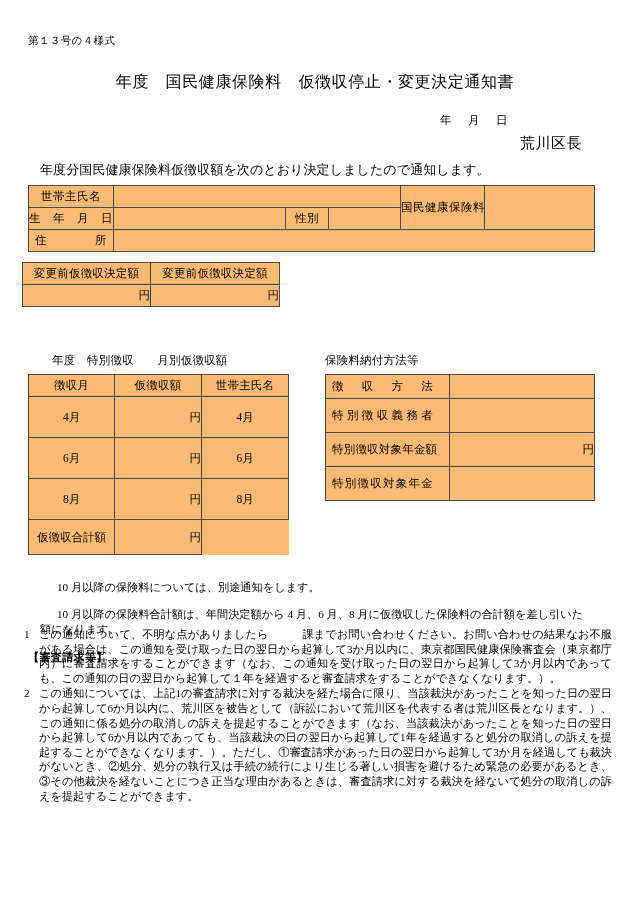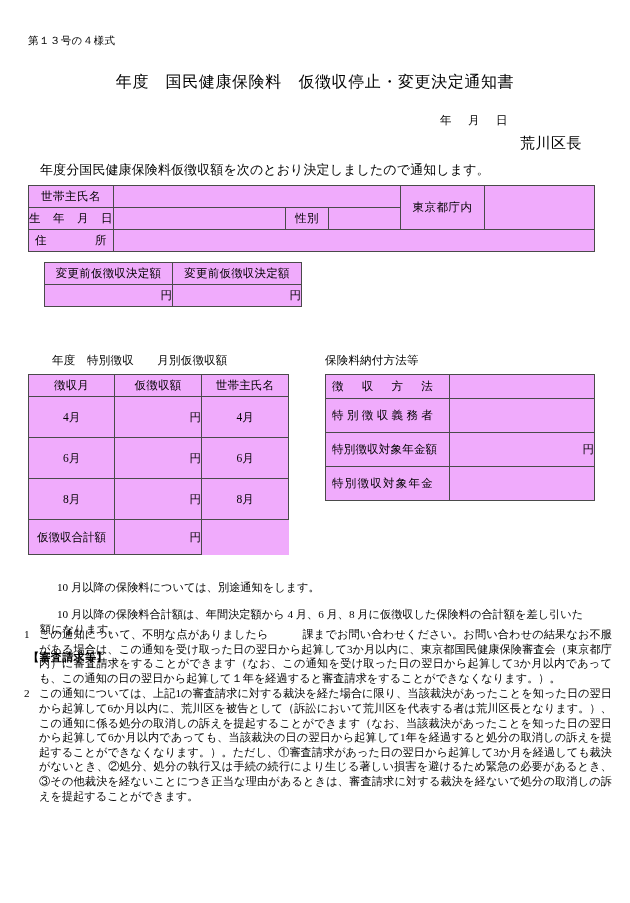--- a/index.html
+++ b/index.html
@@ -72,21 +72,21 @@
   table.frm {
     position: absolute;
     border-collapse: collapse;
     table-layout: fixed;
     font-size: 11.5px;
   }
   table.frm td {
     border: 1px solid #4a4a4a;
     padding: 0;
     vertical-align: middle;
-    background: #f0abfc;
+    background: #fdba74;
   }
   .lbl {
     text-align: center;
     letter-spacing: 0.2px;
     white-space: nowrap;
   }
   .lbl-spread {
     text-align: center;
     white-space: nowrap;
   }
@@ -103,21 +103,21 @@
   #person-table {
     left: 28px;
     top: 185px;
     width: 566px;
   }
   #person-table td { height: 21px; }
   #person-table td.lbl { letter-spacing: 0.5px; }
 
   
   #amount-table {
-    left: 44px;
+    left: 22px;
     top: 262px;
     width: 257px;
     padding-left: 48px;
   }
   #amount-table td { height: 21px; }
   #amount-table td.lbl { font-size: 11.5px; }
 
   
   .sec-label {
     position: absolute;
@@ -233,21 +233,21 @@
       <col style="width:172px">
       <col style="width:43px">
       <col style="width:72px">
       <col style="width:84px">
       <col style="width:110px">
     </colgroup>
     <tbody>
       <tr>
         <td class="lbl">世帯主氏名</td>
         <td class="blank" colspan="3"></td>
-        <td class="lbl" rowspan="2">東京都庁内</td>
+        <td class="lbl" rowspan="2">国民健康保険料</td>
         <td class="blank" rowspan="2"></td>
       </tr>
       <tr>
         <td class="lbl">生　年　月　日</td>
         <td class="blank"></td>
         <td class="lbl">性別</td>
         <td class="blank"></td>
       </tr>
       <tr>
         <td class="lbl">住　　　　所</td>

